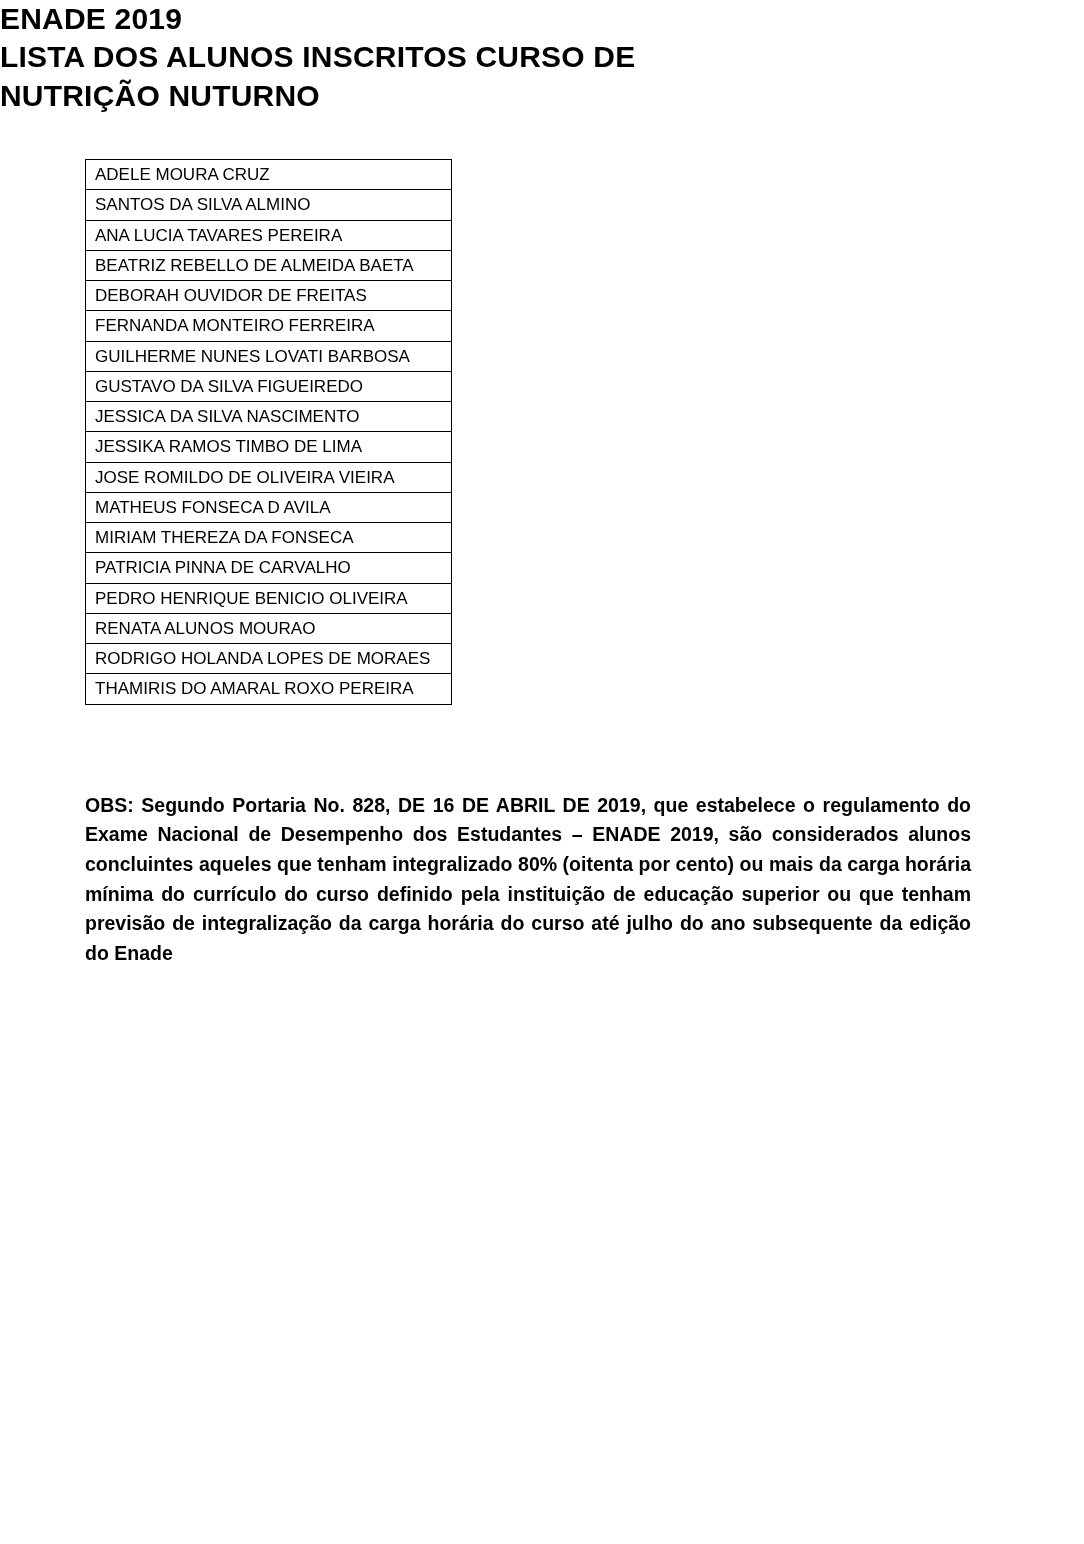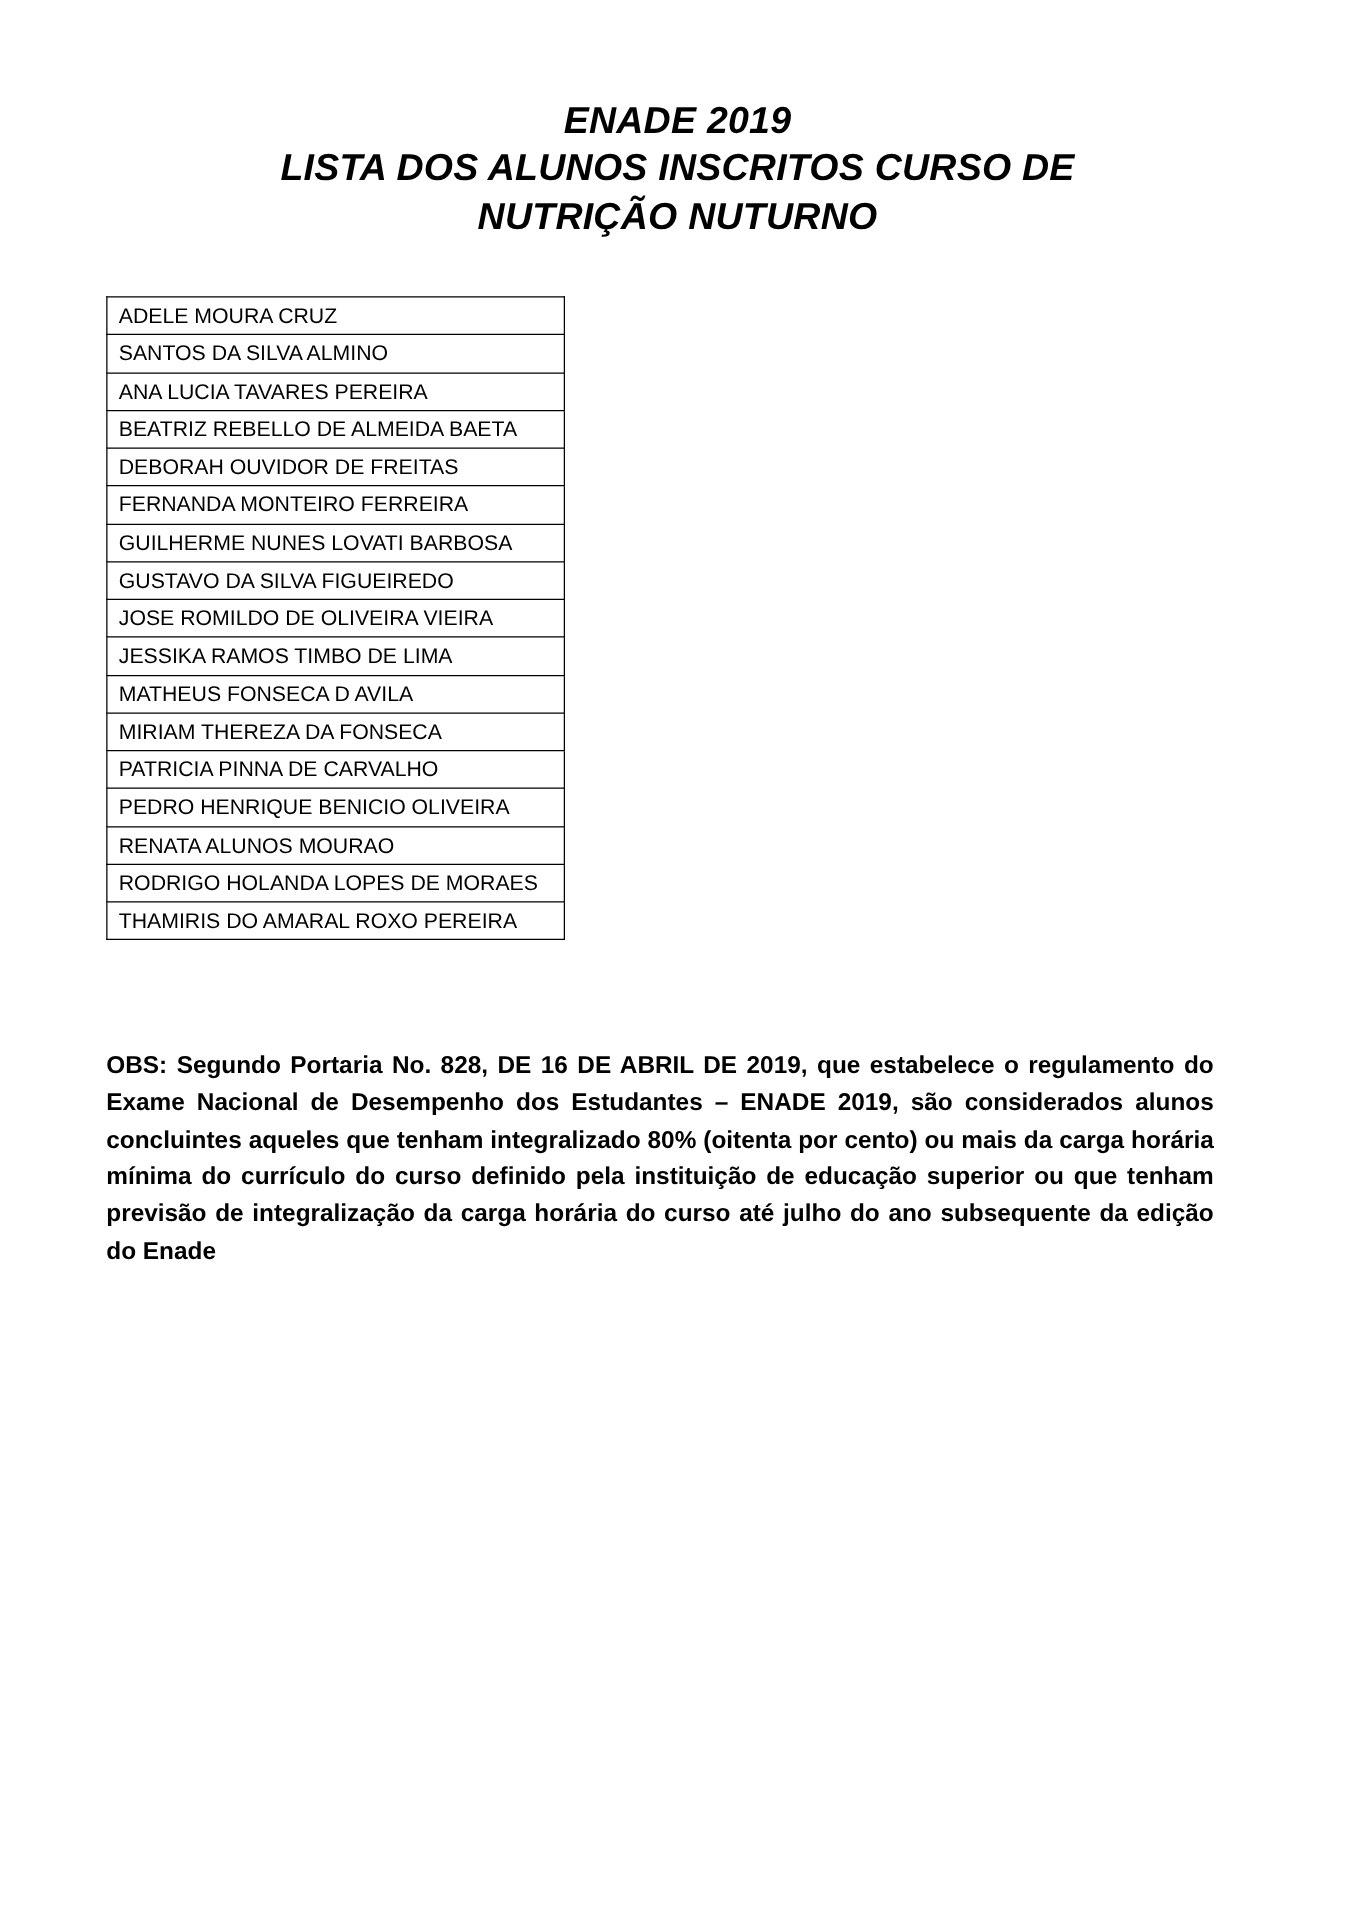--- a/index.html
+++ b/index.html
@@ -16,24 +16,21 @@
     overflow: hidden;
   }
   .page {
     width: 1084px;
     height: 1544px;
     box-sizing: border-box;
     padding: 0;
     position: relative;
   }
   .title-block {
-    text-align: center;
-    padding-top: 78px;
     line-height: 1.28;
-    font-style: italic;
   }
   .title-line {
     font-size: 30px;
     font-weight: bold;
     letter-spacing: 0.2px;
     color: #000;
   }
   .title-line.l2, .title-line.l3 {
     font-size: 30px;
   }
@@ -95,24 +92,27 @@
       <tr>
           <td>FERNANDA MONTEIRO FERREIRA</td>
         </tr>
       <tr>
           <td>GUILHERME NUNES LOVATI BARBOSA</td>
         </tr>
       <tr>
           <td>GUSTAVO DA SILVA FIGUEIREDO</td>
         </tr>
       <tr>
-          <td>JOSE ROMILDO DE OLIVEIRA VIEIRA</td>
+          <td>JESSICA DA SILVA NASCIMENTO</td>
         </tr>
       <tr>
           <td>JESSIKA RAMOS TIMBO DE LIMA</td>
+        </tr>
+      <tr>
+          <td>JOSE ROMILDO DE OLIVEIRA VIEIRA</td>
         </tr>
       <tr>
           <td>MATHEUS FONSECA D AVILA</td>
         </tr>
       <tr>
           <td>MIRIAM THEREZA DA FONSECA</td>
         </tr>
       <tr>
           <td>PATRICIA PINNA DE CARVALHO</td>
         </tr>

